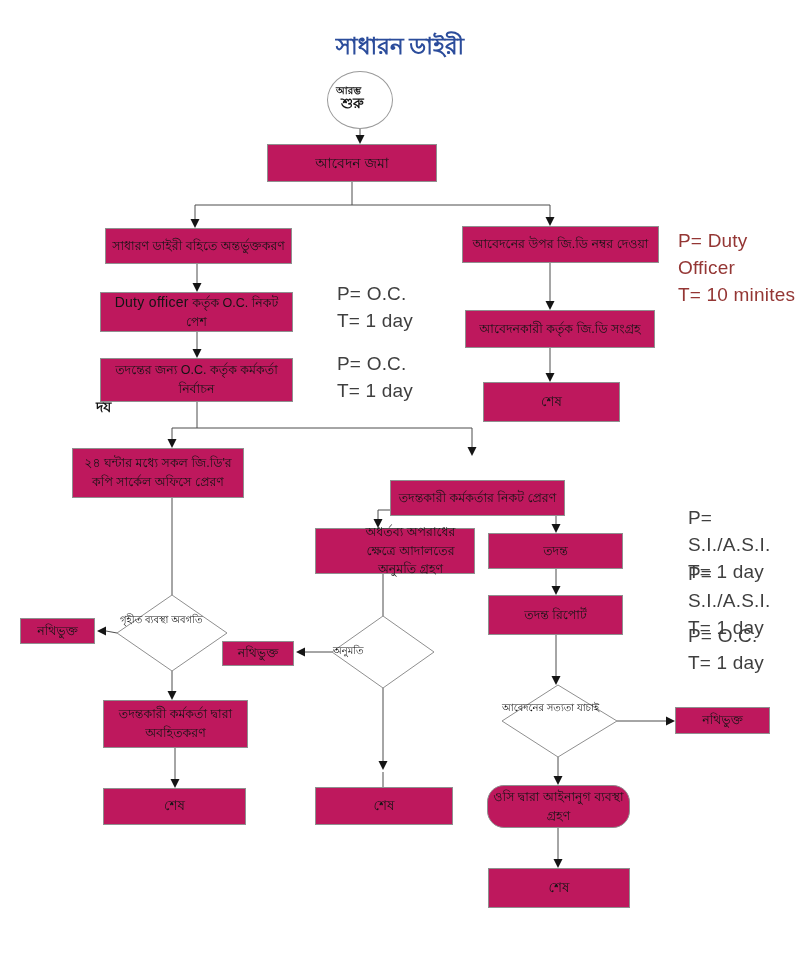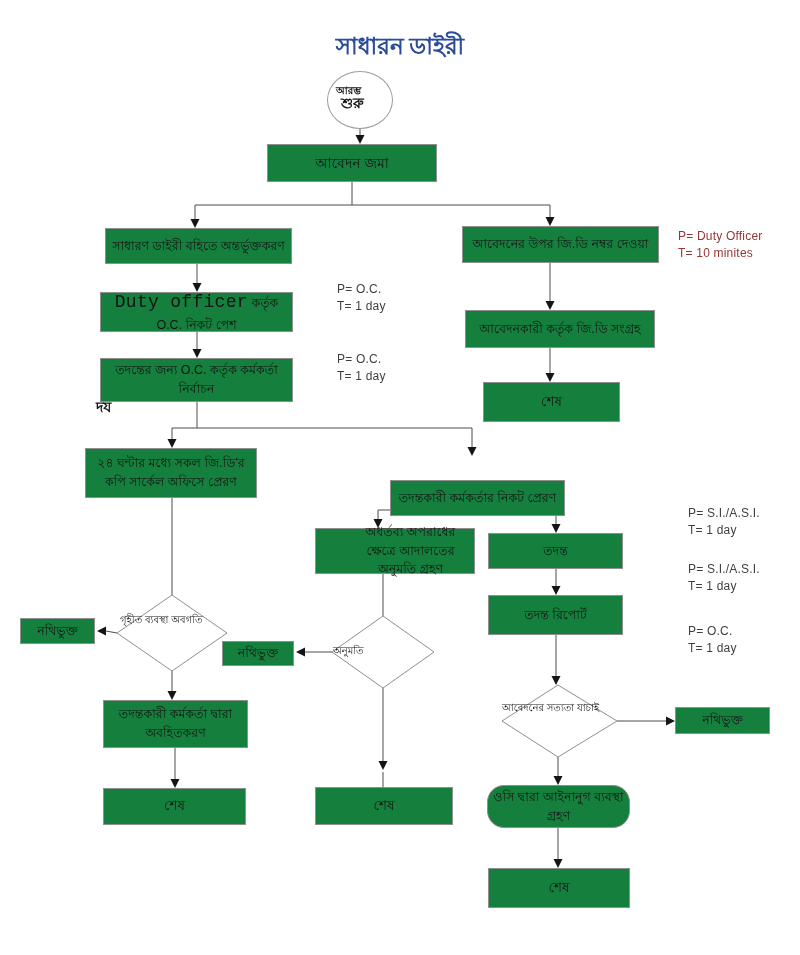--- a/index.html
+++ b/index.html
@@ -16,49 +16,49 @@
     overflow:hidden;
   }
   .title{
     position:absolute;left:0;top:8px;width:800px;text-align:center;
     font-size:23px;font-weight:bold;color:var(--title-color);
     font-family:"Liberation Serif","DejaVu Serif",serif;
     margin-top:20px;
   }
   svg.layer{position:absolute;left:0;top:0;}
   .box{
-    position:absolute;border:1px solid var(--box-border);background:#15803d;
+    position:absolute;border:1px solid var(--box-border);background:#be185d;
     display:flex;align-items:center;justify-content:center;text-align:center;
     font-size:12.5px;line-height:1.5;padding:2px 5px;box-sizing:border-box;
   }
-  .latin-big{font-size:18px;letter-spacing:.3px;font-family:Liberation Mono, monospace;}
+  .latin-big{font-size:14px;letter-spacing:.3px;}
   .dlabel{
     position:absolute;text-align:left;font-size:10px;line-height:1.55;
   }
   .ann{
-    position:absolute;font-size:12px;line-height:1.42;color:#3f3f3f;
+    position:absolute;font-size:19px;line-height:1.42;color:#3f3f3f;
     letter-spacing:.2px;
   }
   .ann-red{color:var(--red-ann);}
   .start-circle{
     position:absolute;left:327px;top:71px;width:64px;height:56px;
     border:1px solid #9a9a9a;border-radius:50%;background:#fff;
   }
   .start-a{position:absolute;left:336px;top:83px;font-size:10px;font-weight:bold;white-space:nowrap;}
   .start-b{position:absolute;left:341px;top:92px;font-size:14px;font-weight:bold;white-space:nowrap;}
   .stray{position:absolute;left:96px;top:396px;font-size:14px;font-weight:bold;}
   
   .b-submit{left:267px;top:144px;width:170px;height:38px;font-size:14px;}
   .b-gdentry{left:105px;top:228px;width:187px;height:36px;}
   .b-gdnumber{left:462px;top:226px;width:197px;height:37px;}
   .b-present{left:100px;top:292px;width:193px;height:40px;}
   .b-select{left:100px;top:358px;width:193px;height:44px;}
   .b-collect{left:465px;top:310px;width:190px;height:38px;}
   .b-end1{left:483px;top:382px;width:137px;height:40px;font-size:13.5px;}
-  .b-circle24{left:85px;top:448px;width:172px;height:50px;}
+  .b-circle24{left:72px;top:448px;width:172px;height:50px;}
   .b-sendio{left:390px;top:456px;width:175px;height:36px;margin-top:24px;}
   .b-court{left:315px;top:528px;width:160px;height:46px;padding-left:36px;}
   .b-invest{left:488px;top:533px;width:135px;height:36px;}
   .b-report{left:488px;top:595px;width:135px;height:40px;}
   .b-filed-left{left:20px;top:618px;width:75px;height:26px;}
   .b-filed-mid{left:222px;top:641px;width:72px;height:25px;}
   .b-filed-right{left:675px;top:707px;width:95px;height:27px;}
   .b-notify{left:103px;top:700px;width:145px;height:48px;}
   .b-end2{left:103px;top:788px;width:143px;height:37px;font-size:13.5px;}
   .b-end3{left:315px;top:787px;width:138px;height:38px;font-size:13.5px;}

